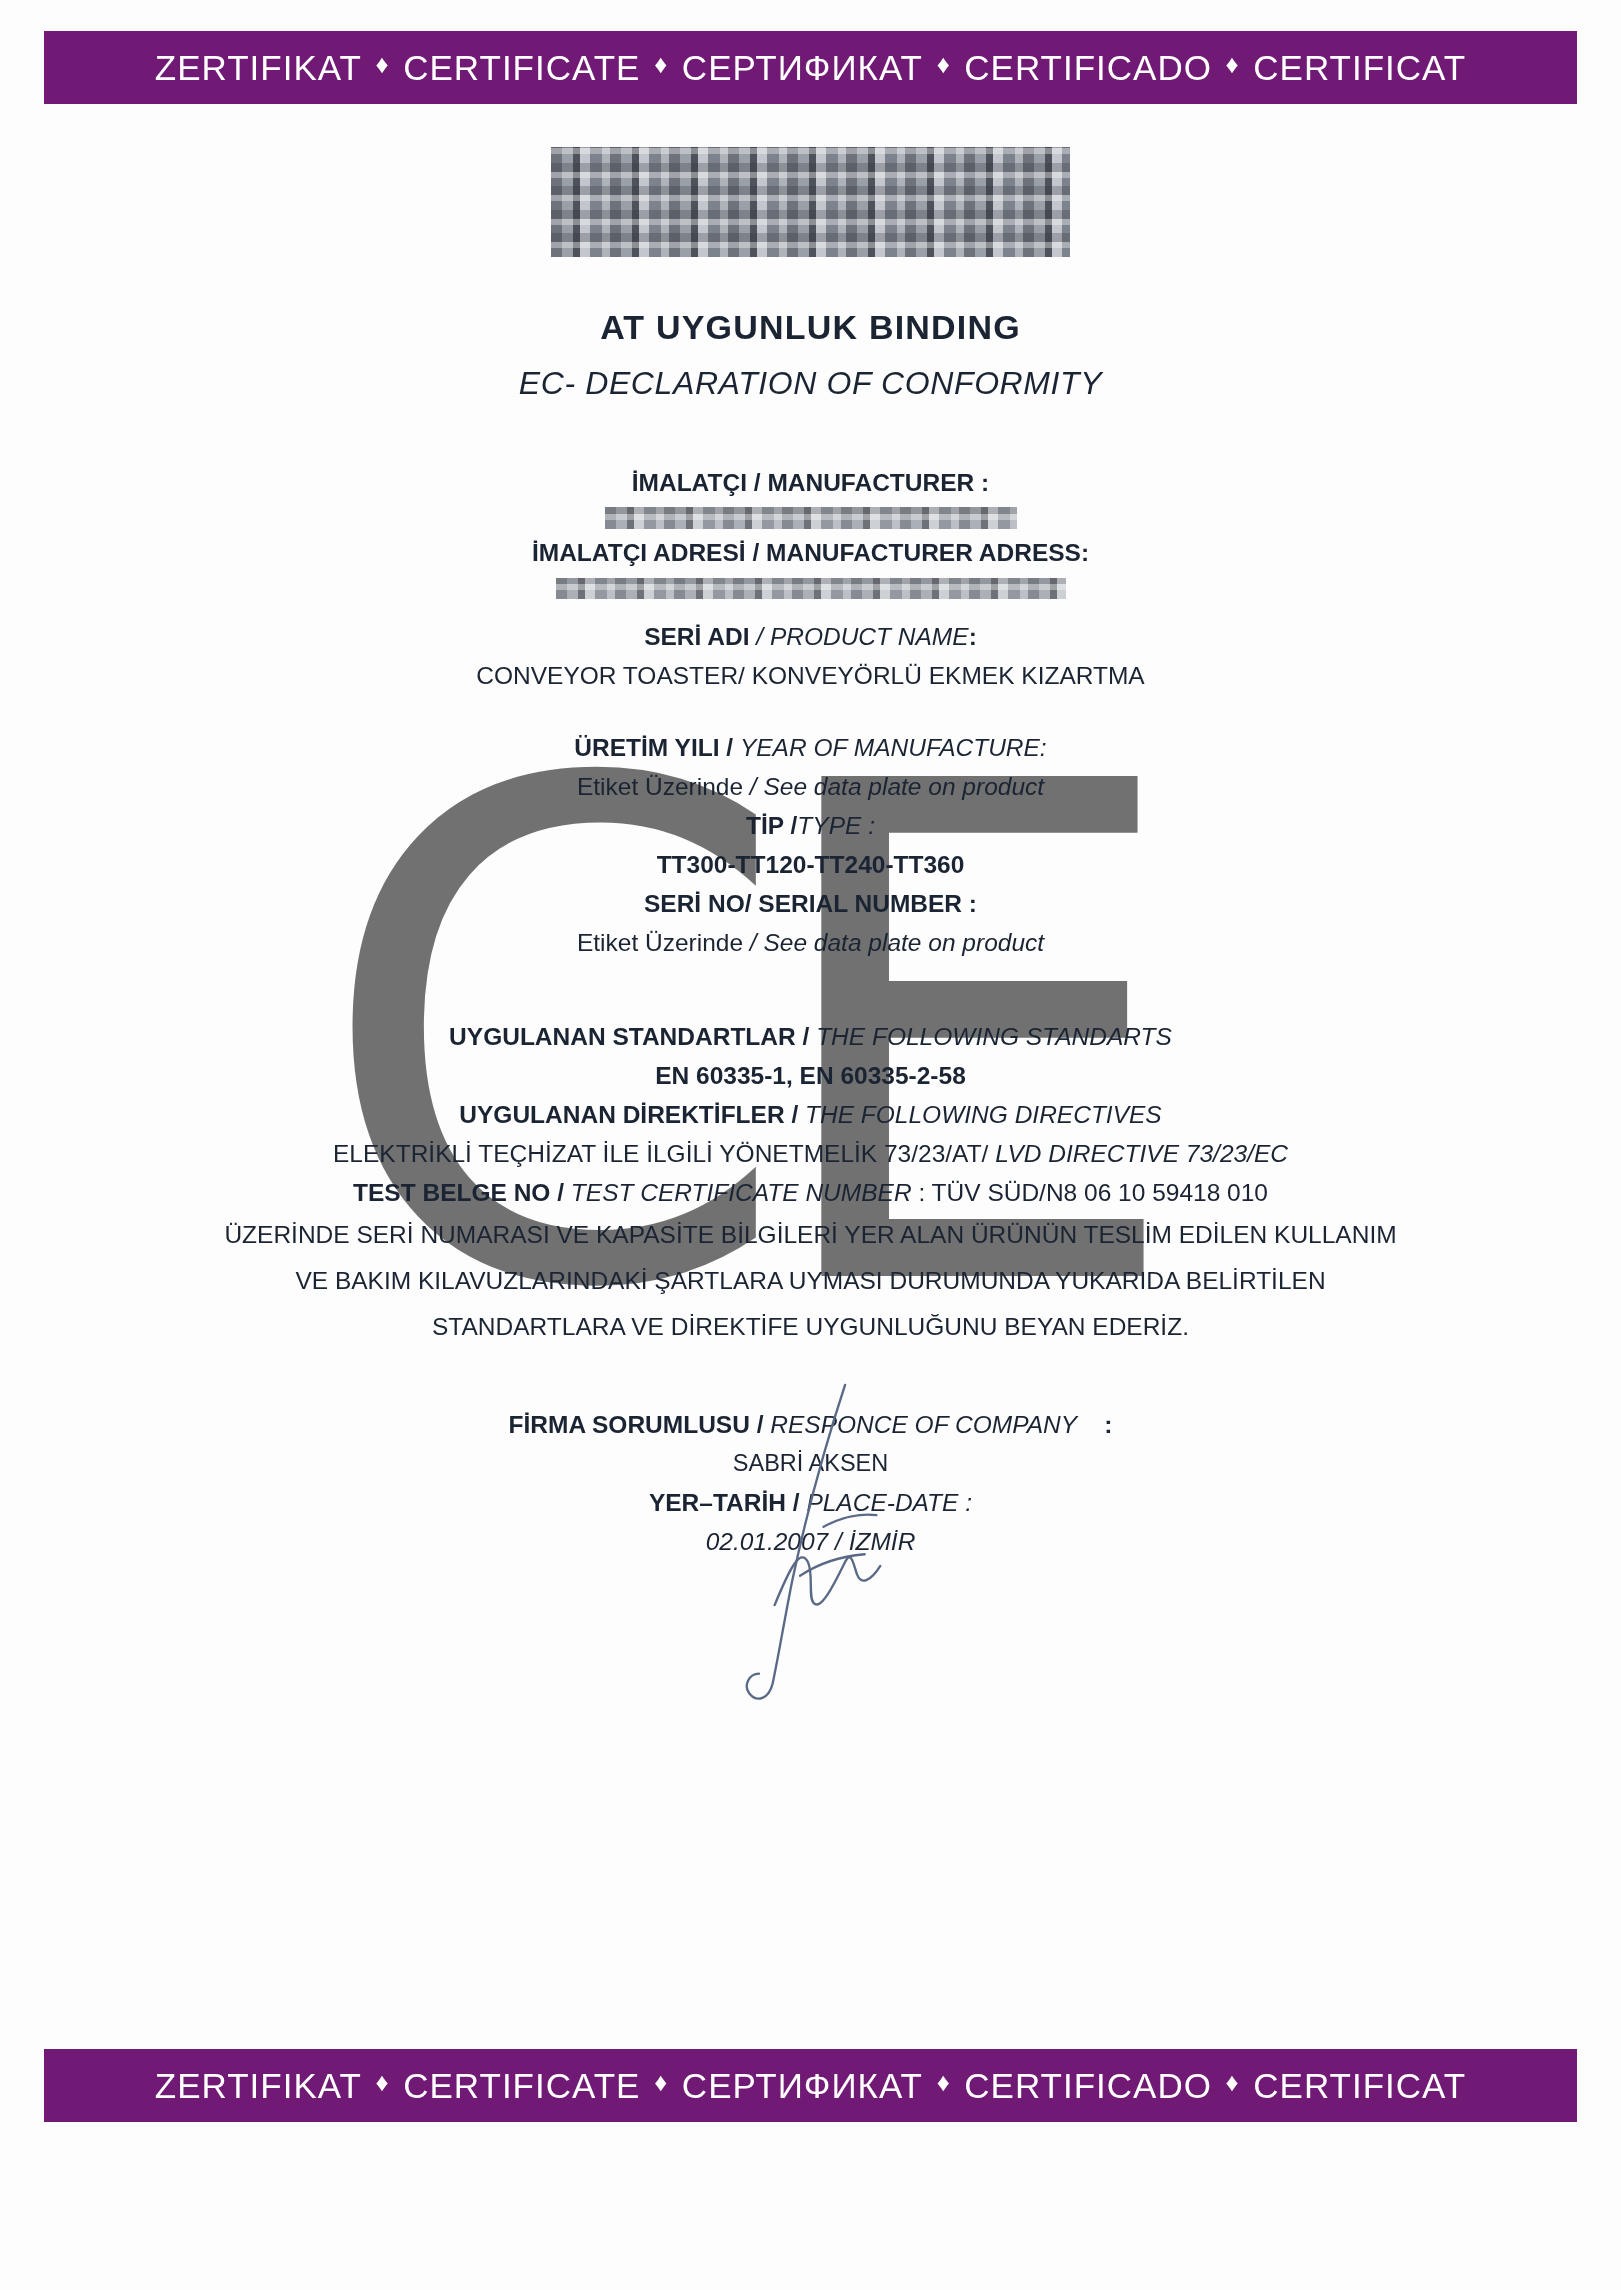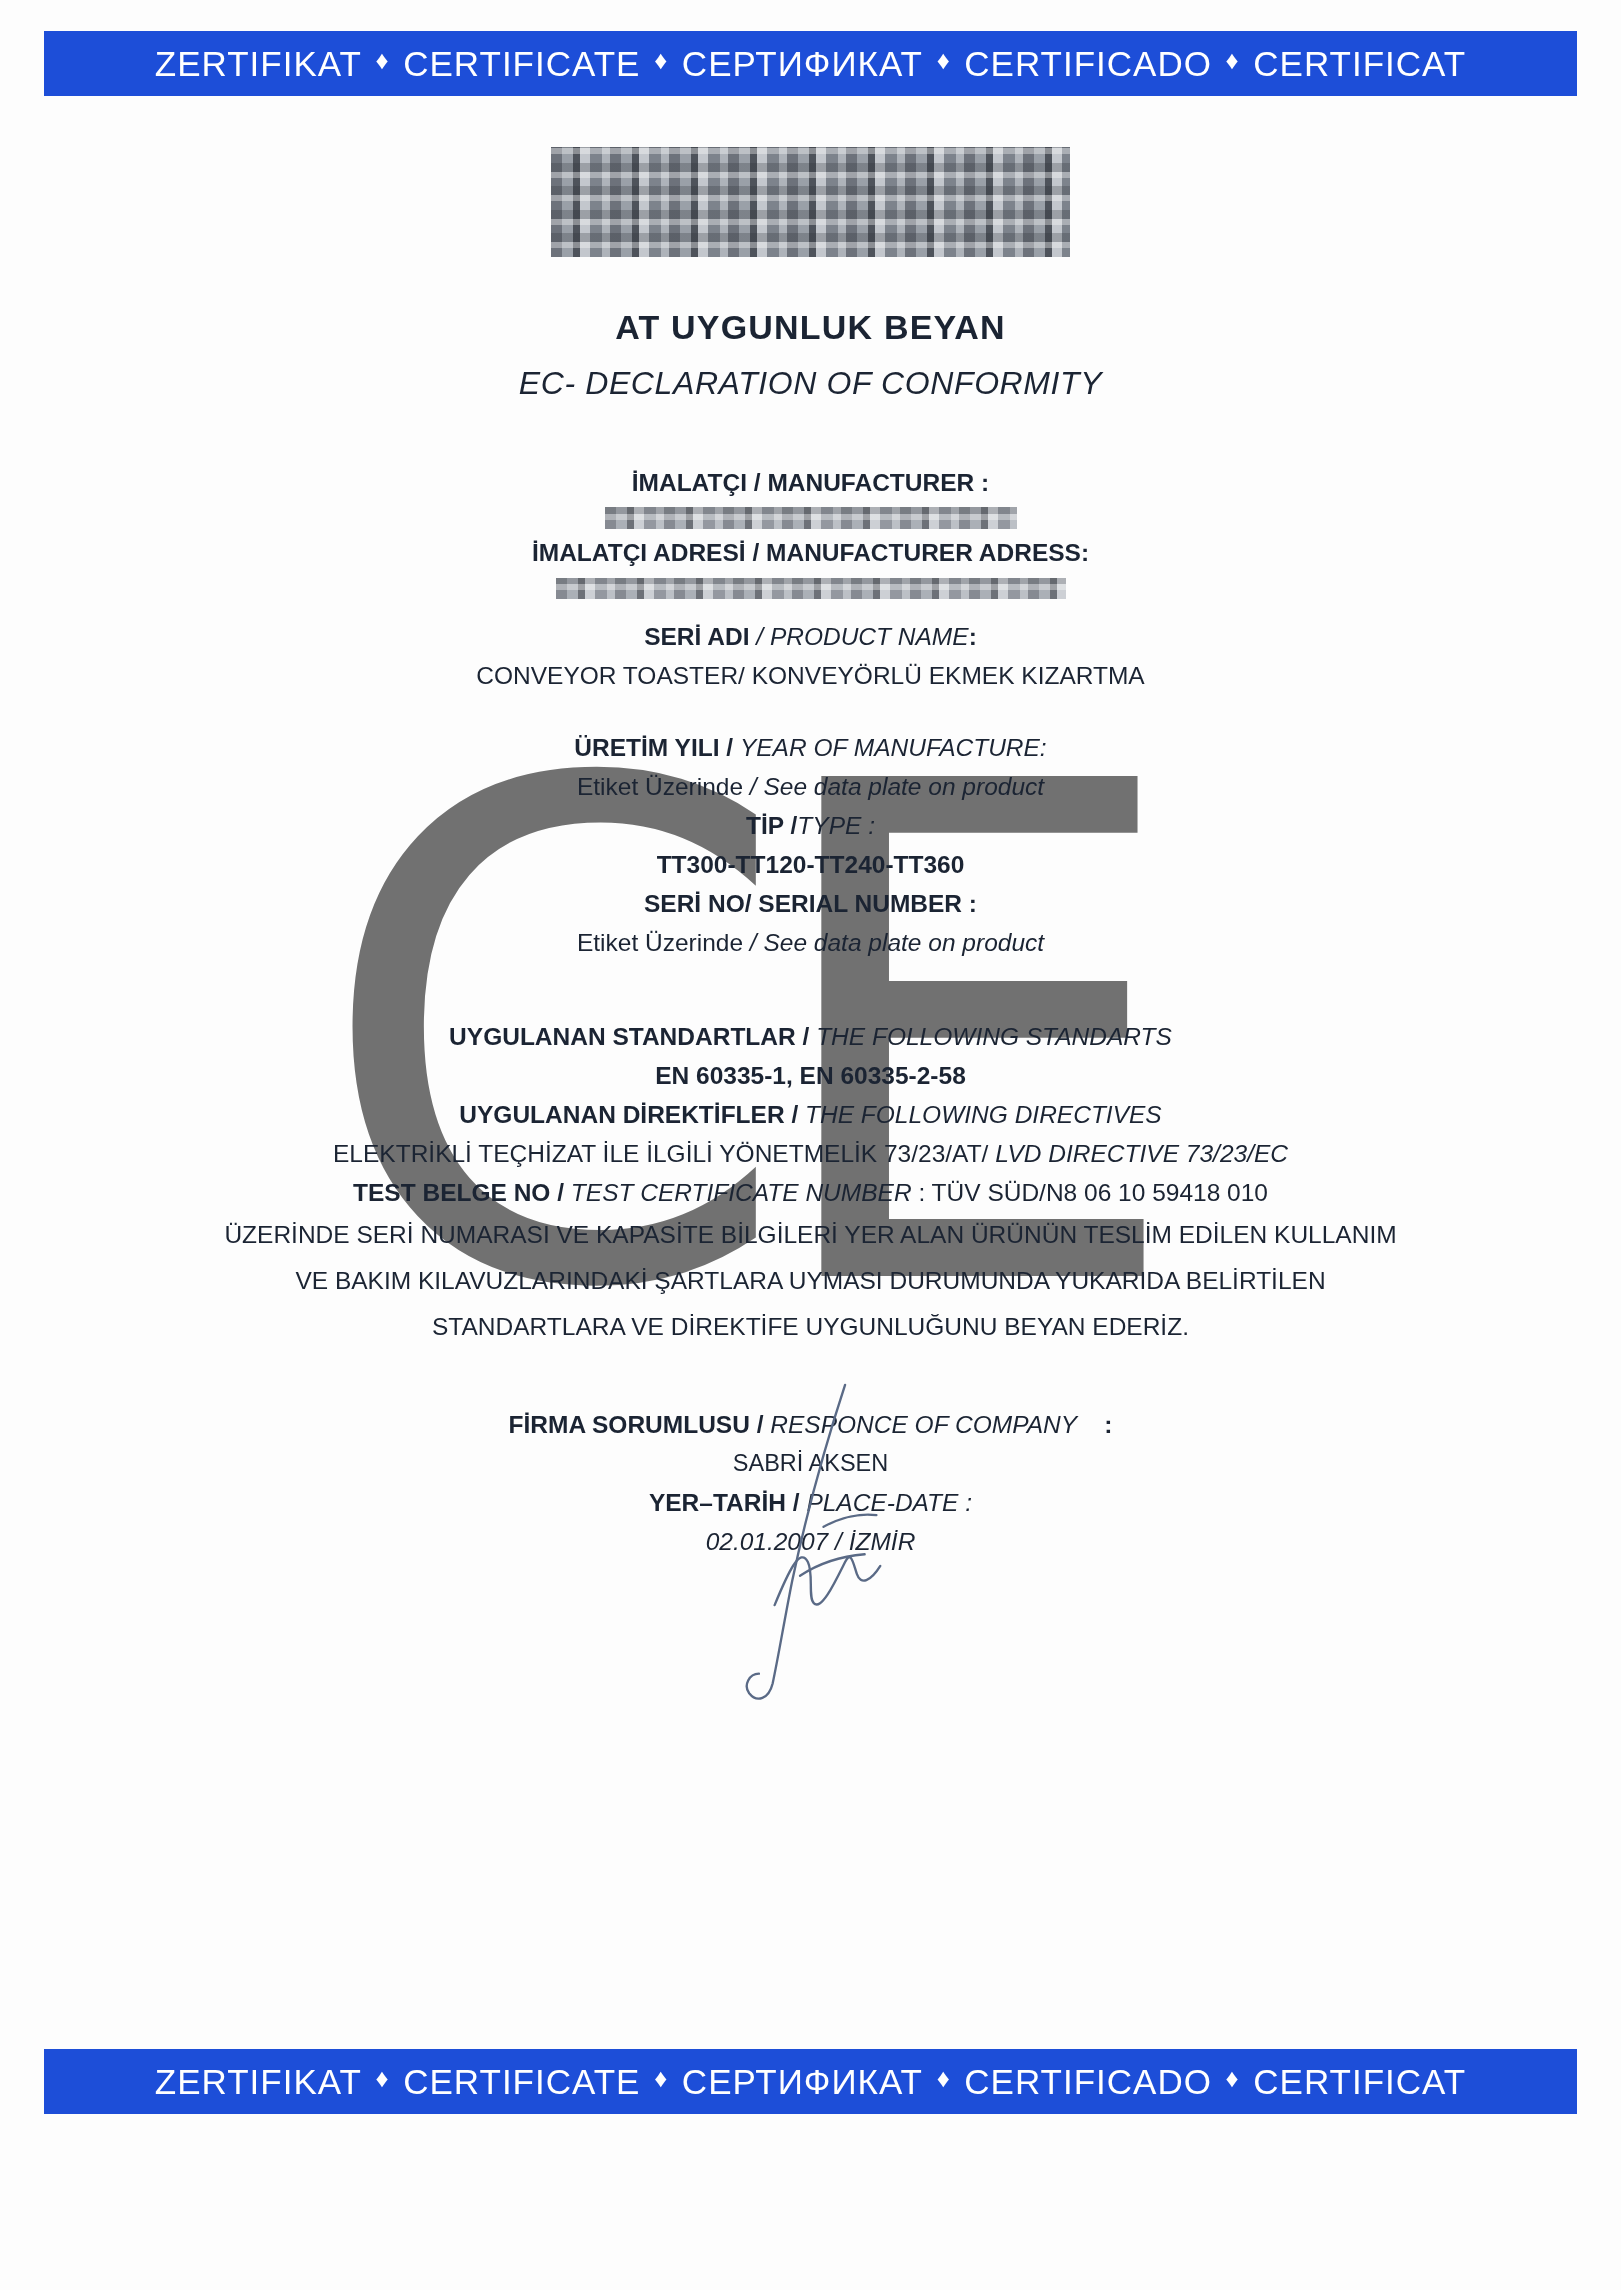--- a/index.html
+++ b/index.html
@@ -22,22 +22,22 @@
     height: 2291px;
     background: #fdfdfd;
     box-sizing: border-box;
   }
 
   
   .banner {
     position: absolute;
     left: 44px;
     right: 44px;
-    height: 65px;
-    background: #1d4ed8;
+    height: 73px;
+    background: #701a75;
     color: #ffffff;
     display: flex;
     align-items: center;
     justify-content: center;
     letter-spacing: 1px;
     font-size: 35px;
     white-space: nowrap;
   }
   .banner-top { top: 31px; }
   .banner-bottom { top: 2049px; }
@@ -179,21 +179,21 @@
     <span class="diamond">♦</span>
     <span>CERTIFICAT</span>
   </div>
 
   <div class="watermark">CE</div>
 
   <div class="content">
 
     <div class="redact redact-logo"></div>
 
-    <h1 class="title">AT UYGUNLUK BEYAN</h1>
+    <h1 class="title">AT UYGUNLUK BINDING</h1>
     <h2 class="subtitle">EC- DECLARATION OF CONFORMITY</h2>
 
     <p class="field">
       <span class="lbl">İMALATÇI / MANUFACTURER :</span>
     </p>
     <div class="redact redact-line"></div>
 
     <p class="field">
       <span class="lbl">İMALATÇI ADRESİ / MANUFACTURER ADRESS:</span>
     </p>

